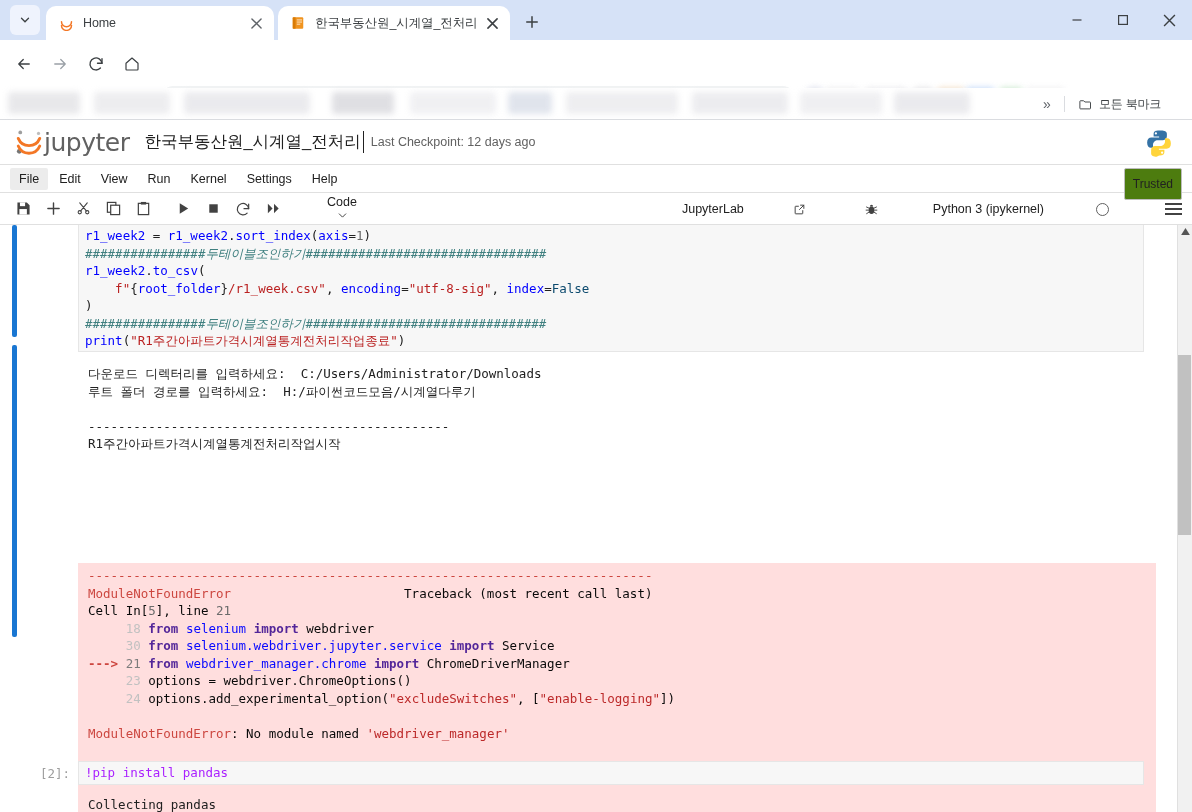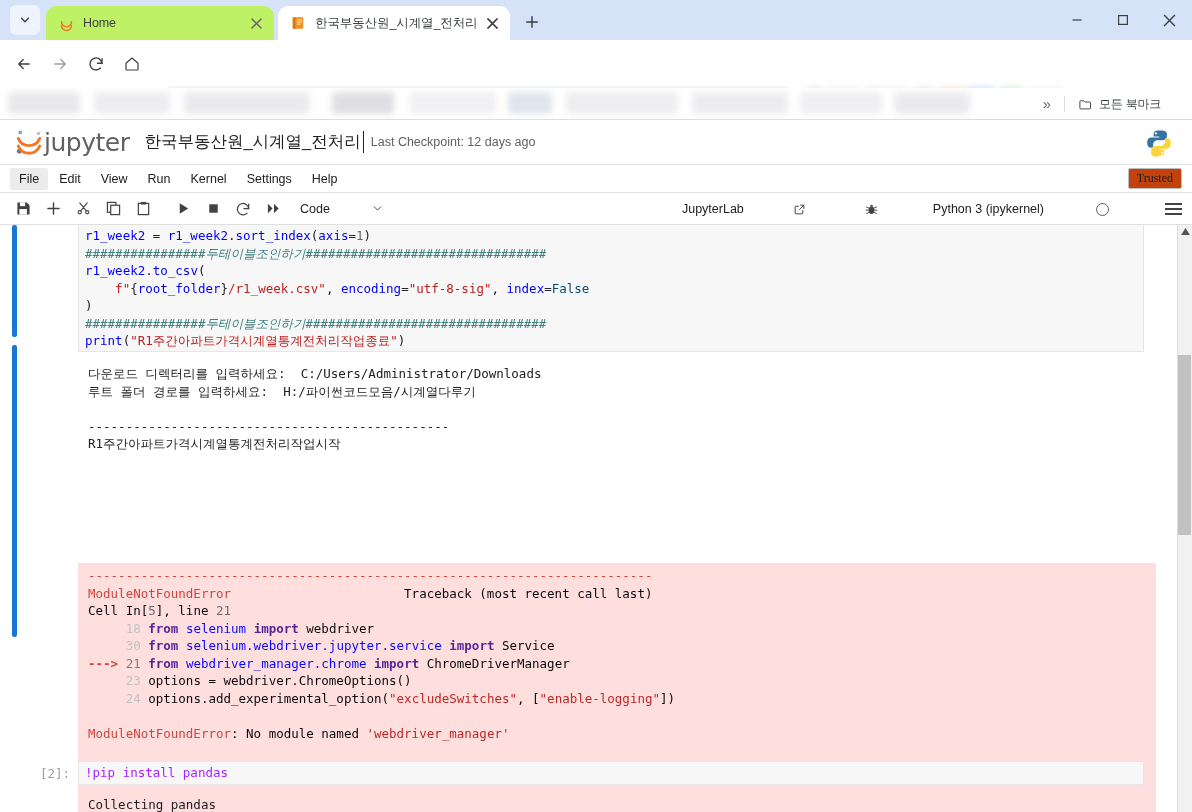--- a/index.html
+++ b/index.html
@@ -25,21 +25,21 @@
     cursor: pointer;
   }
   .tab-list-btn svg { display: block; }
 
   .tab {
     position: absolute; top: 6px; height: 34px;
     border-radius: 10px 10px 0 0;
     display: flex; align-items: center; padding: 0 8px 0 12px;
     cursor: pointer;
   }
-  .tab.inactive { background: #bef264; }
+  .tab.inactive { background: #ffffff; }
   .tab.active { background: #ffffff; }
   .tab-1 { left: 46px; width: 228px; }
   .tab-2 { left: 278px; width: 232px; }
   .tab-favicon { width: 16px; height: 16px; flex: 0 0 16px; margin-right: 9px; display:flex; align-items:center; justify-content:center;}
   .tab-title {
     flex: 1 1 auto; font-size: 12.5px; color: #3c4043;
     white-space: nowrap; overflow: hidden; text-overflow: ellipsis;
     letter-spacing: -0.1px;
   }
   .tab-close {
@@ -150,37 +150,38 @@
     border-bottom: 1px solid #e0e0e0; display: flex; align-items: center;
   }
   .jp-menu {
     font-size: 12.5px; color: #212121; padding: 4px 9px; margin-left: 2px;
     cursor: pointer; border-radius: 2px;
   }
   .jp-menu.first { margin-left: 10px; background: #ececec; }
   .jp-trusted {
     position: absolute; right: 10px; top: 3px;
     font-size: 12px; color: #212121; border: 1px solid #bdbdbd;
-    border-radius: 2px; padding: 2px 8px; background: #c2410c; cursor: pointer; font-family: Liberation Serif, serif;
+    border-radius: 2px; padding: 8px 8px; background: #4d7c0f; cursor: pointer;
   }
 
   .jp-toolbar {
     position: absolute; left: 0; top: 73px; width: 1192px; height: 32px;
     border-bottom: 1px solid #e0e0e0; display: flex; align-items: center;
   }
   .tb-icon {
     width: 26px; height: 24px; display: flex; align-items: center;
     justify-content: center; cursor: pointer; margin-left: 4px;
   }
   .tb-icon.first { margin-left: 10px; }
   .tb-sep { width: 10px; }
   .tb-celltype {
     margin-left: 14px; font-size: 12.5px; color: #212121;
     display: flex; align-items: center; cursor: pointer; width: 84px;
     justify-content: space-between;
+    flex-direction: column;
   }
   .tb-right {
     position: absolute; right: 10px; top: 0; height: 32px;
     display: flex; align-items: center; gap: 44px;
   }
   .tb-right .lab { font-size: 12.5px; color: #212121; margin-right: 5px; cursor: pointer; }
   .tb-right .kern { font-size: 12.5px; color: #212121; margin: 0 8px 0 10px; cursor: pointer; }
   .tb-kcircle { width: 13px; height: 13px; border: 1.4px solid #616161; border-radius: 50%; cursor: pointer; }
   .tb-burger { margin-left: 12px; cursor: pointer; }
   .tb-burger i { display: block; width: 17px; height: 2px; background: #424242; margin: 3px 0; }

